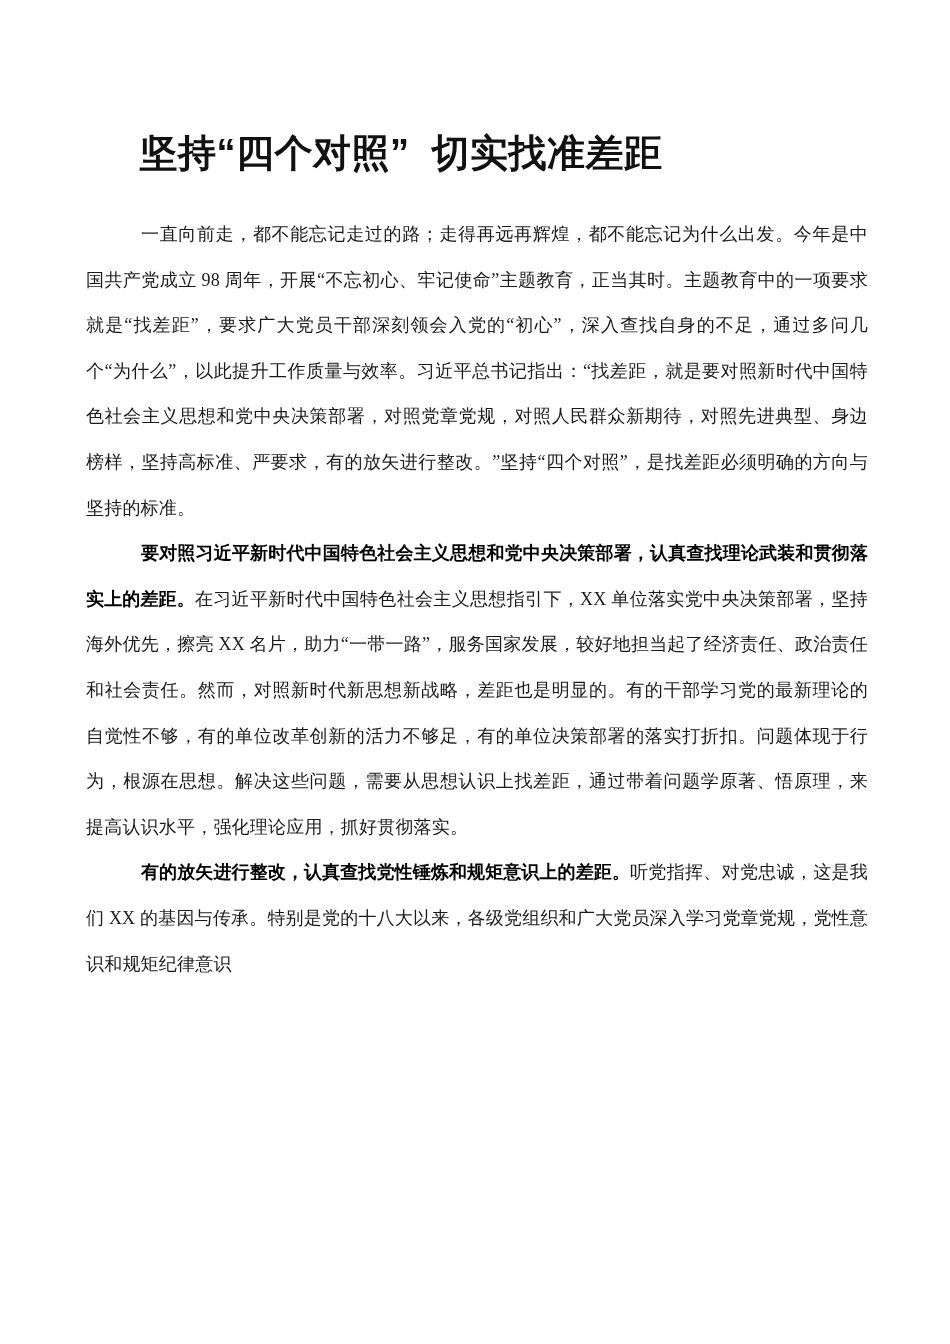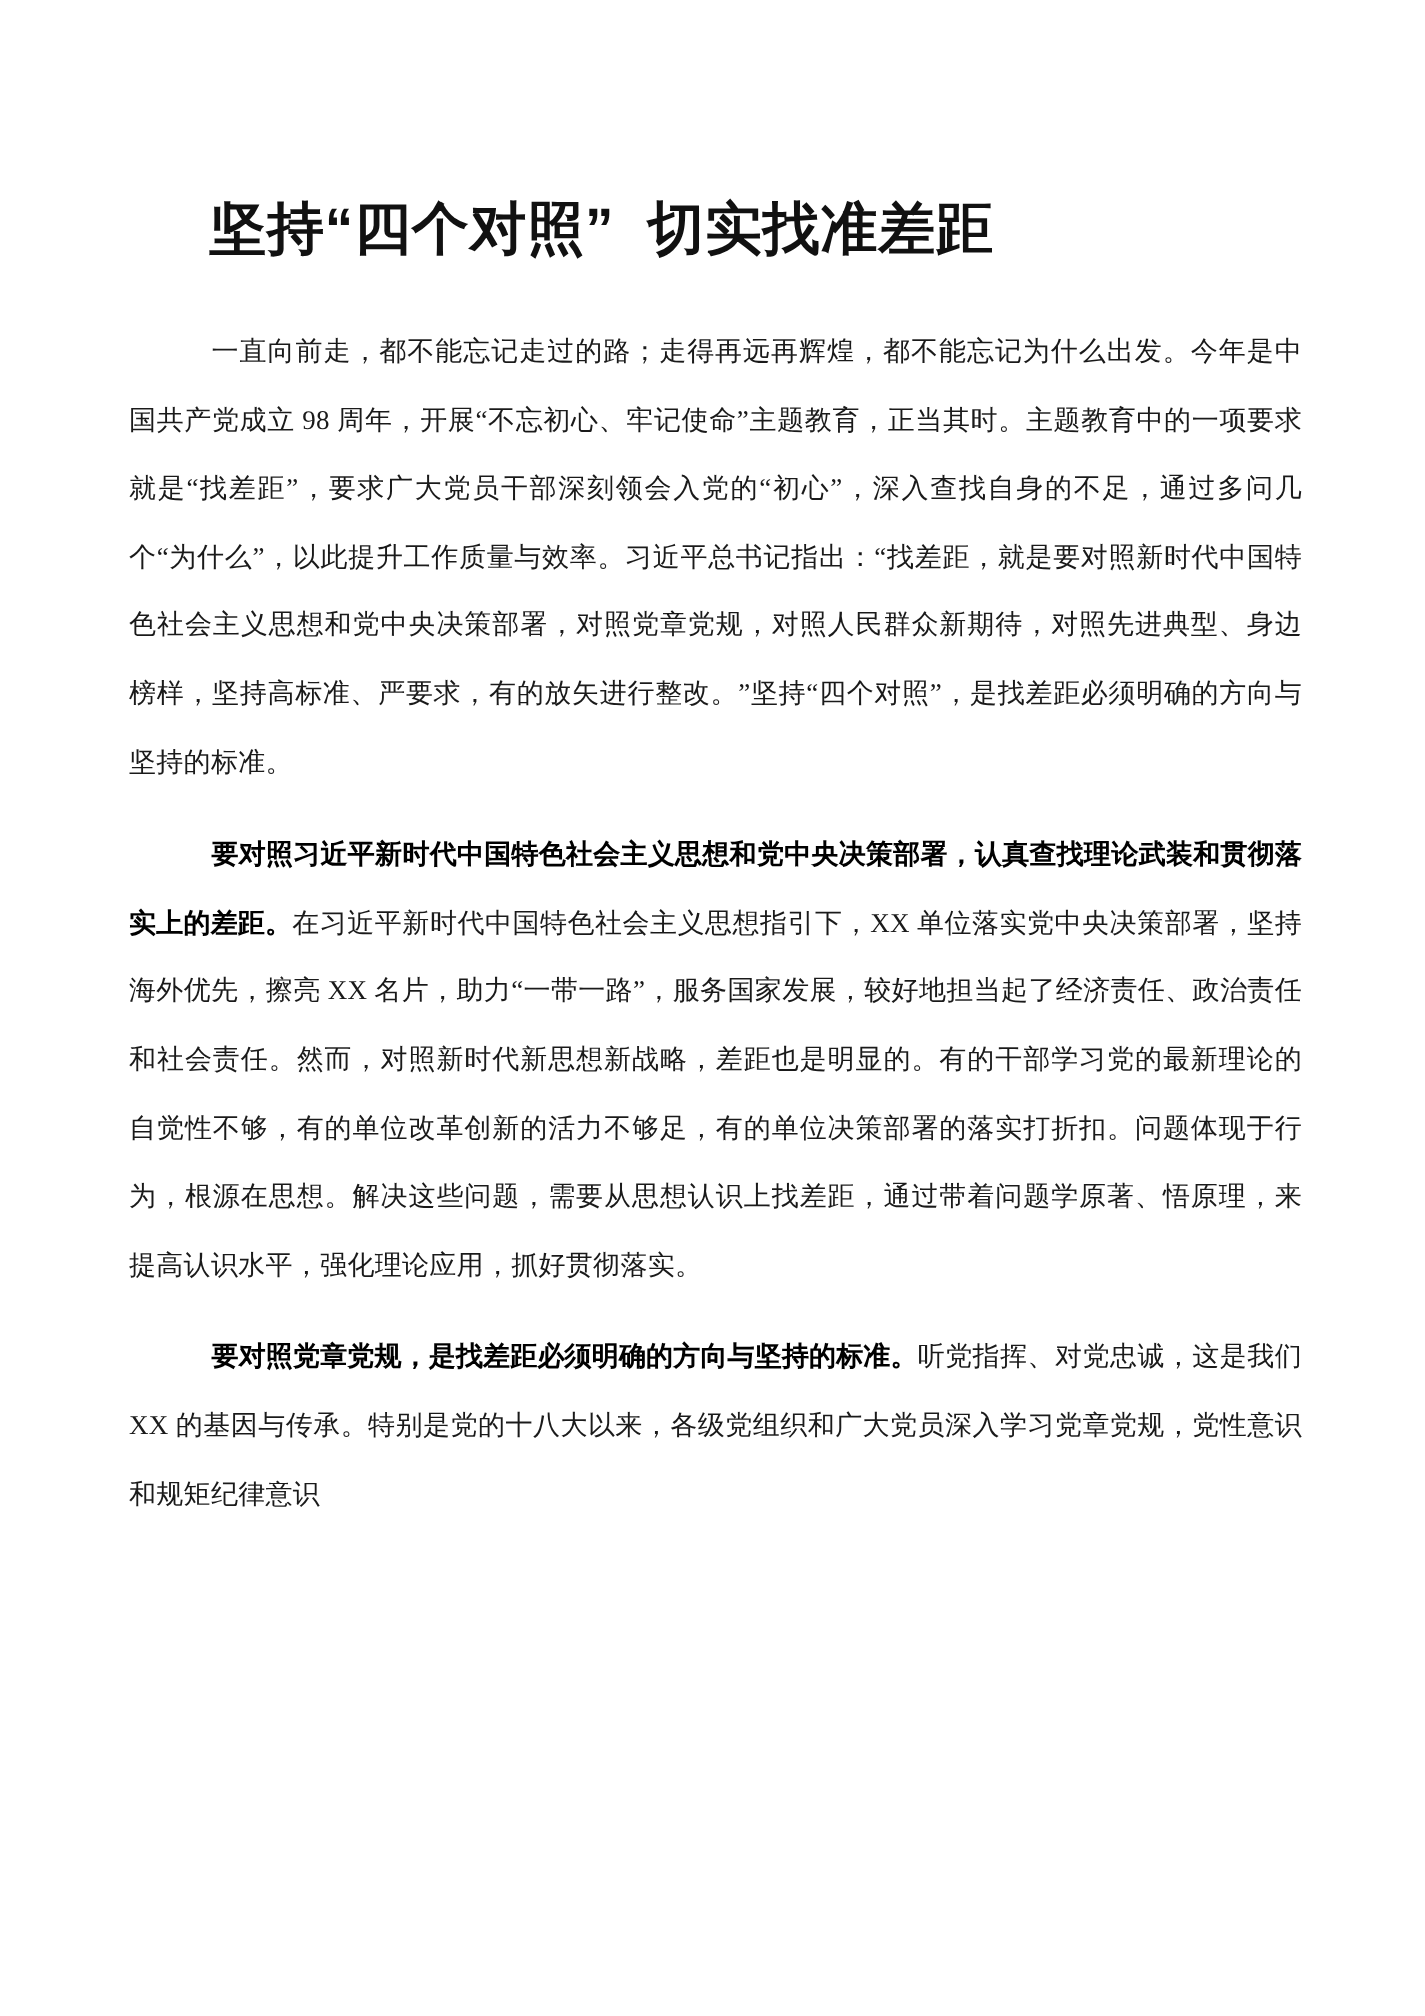--- a/index.html
+++ b/index.html
@@ -46,21 +46,21 @@
     color: #1a1a1a;
     text-align: justify;
     text-justify: inter-ideograph;
     text-indent: 55px;
     margin: 0 0 0 0;
     letter-spacing: 0.2px;
     word-break: break-all;
   }
 
   .para + .para {
-    margin-top: 16px;
+    margin-top: 0px;
   }
 
   .lead {
     font-family: "Liberation Sans", "DejaVu Sans", sans-serif;
     font-weight: 700;
     color: #000000;
     letter-spacing: 0px;
   }
 </style>
 </head>
@@ -69,17 +69,17 @@
 <div class="page">
 
   <div class="doc-title">坚持“四个对照”  切实找准差距</div>
 
   <div class="body-area">
 
     <p class="para"><span>一直向前走，都不能忘记走过的路；走得再远再辉煌，都不能忘记为什么出发。今年是中国共产党成立 98 周年，开展“不忘初心、牢记使命”主题教育，正当其时。主题教育中的一项要求就是“找差距”，要求广大党员干部深刻领会入党的“初心”，深入查找自身的不足，通过多问几个“为什么”，以此提升工作质量与效率。习近平总书记指出：“找差距，就是要对照新时代中国特色社会主义思想和党中央决策部署，对照党章党规，对照人民群众新期待，对照先进典型、身边榜样，坚持高标准、严要求，有的放矢进行整改。”坚持“四个对照”，是找差距必须明确的方向与坚持的标准。</span></p>
 
     <p class="para"><span class="lead">要对照习近平新时代中国特色社会主义思想和党中央决策部署，认真查找理论武装和贯彻落实上的差距。</span><span>在习近平新时代中国特色社会主义思想指引下，XX 单位落实党中央决策部署，坚持海外优先，擦亮 XX 名片，助力“一带一路”，服务国家发展，较好地担当起了经济责任、政治责任和社会责任。然而，对照新时代新思想新战略，差距也是明显的。有的干部学习党的最新理论的自觉性不够，有的单位改革创新的活力不够足，有的单位决策部署的落实打折扣。问题体现于行为，根源在思想。解决这些问题，需要从思想认识上找差距，通过带着问题学原著、悟原理，来提高认识水平，强化理论应用，抓好贯彻落实。</span></p>
 
-    <p class="para"><span class="lead">要对照党章党规，是找差距必须明确的方向与坚持的标准。</span><span>听党指挥、对党忠诚，这是我们 XX 的基因与传承。特别是党的十八大以来，各级党组织和广大党员深入学习党章党规，党性意识和规矩纪律意识</span></p>
+    <p class="para"><span class="lead">有的放矢进行整改，认真查找党性锤炼和规矩意识上的差距。</span><span>听党指挥、对党忠诚，这是我们 XX 的基因与传承。特别是党的十八大以来，各级党组织和广大党员深入学习党章党规，党性意识和规矩纪律意识</span></p>
 
   </div>
 
 </div>
 
 </body></html>

